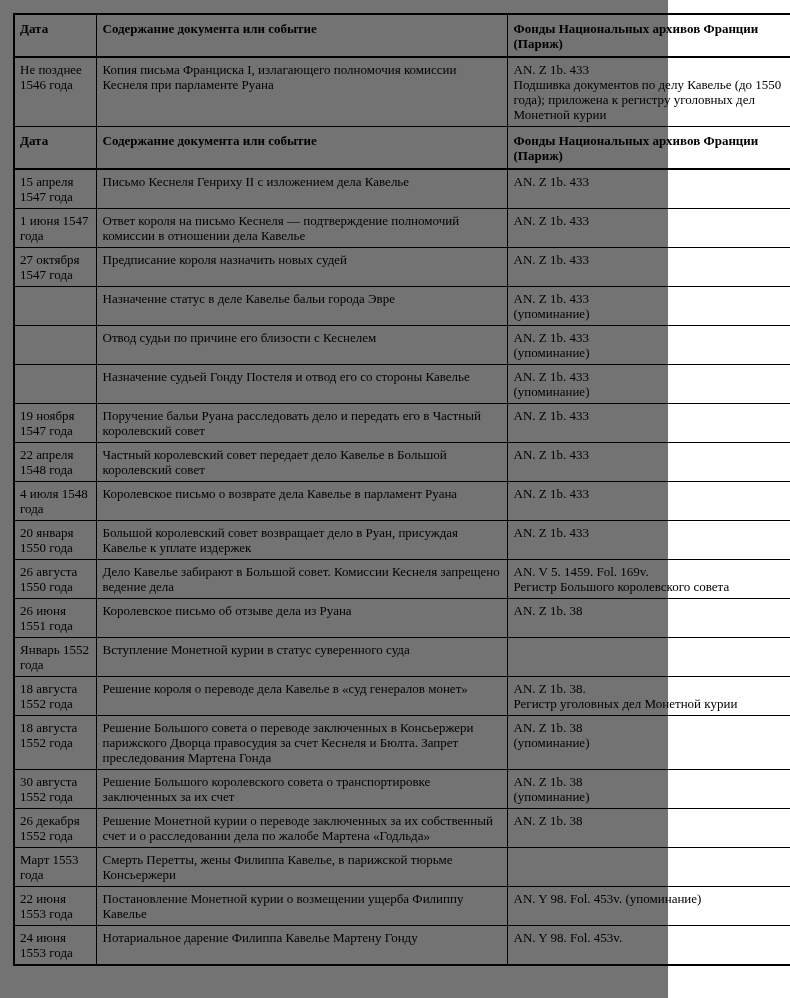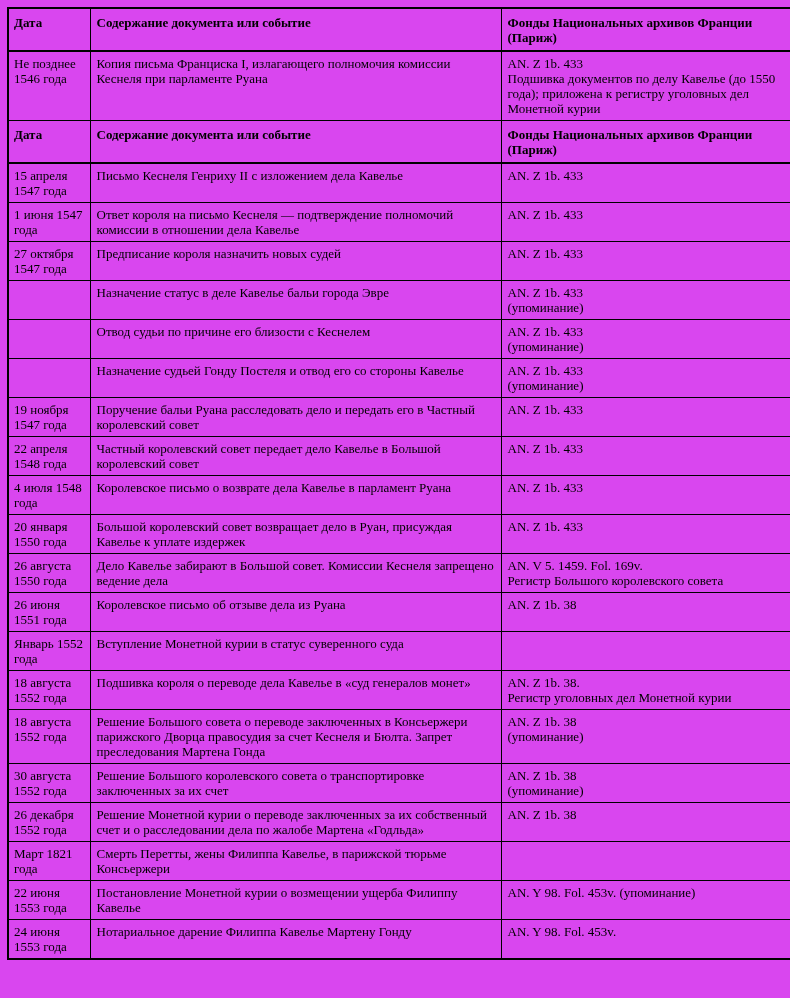--- a/index.html
+++ b/index.html
@@ -3,25 +3,25 @@
 <meta charset="utf-8">
 <style>
   html, body {
     margin: 0;
     padding: 0;
     background: #ffffff;
     color: #000000;
     font-family: "Liberation Serif", "DejaVu Serif", serif;
   }
   .page {
-    width: 790px;
+    width: 668px;
     height: 998px;
     box-sizing: border-box;
-    background: #d946ef;
-    padding: 7px;
+    background: #737373;
+    padding: 13px;
   }
   table.archive-table {
     border-collapse: collapse;
     table-layout: fixed;
     width: 788px;
     border: 2px solid #000000;
   }
   col.c1 { width: 82px; }
   col.c2 { width: 411px; }
   col.c3 { width: 295px; }
@@ -162,21 +162,21 @@
             <span class="fonds-line">AN. Z 1b. 38</span>
           </td>
         </tr>
         <tr>
           <td class="col1">Январь 1552 года</td>
           <td class="col2">Вступление Монетной курии в статус суверенного суда</td>
           <td class="col3"></td>
         </tr>
         <tr>
           <td class="col1">18 августа 1552 года</td>
-          <td class="col2">Подшивка короля о переводе дела Кавелье в «суд генералов монет»</td>
+          <td class="col2">Решение короля о переводе дела Кавелье в «суд генералов монет»</td>
           <td class="col3">
             <span class="fonds-line">AN. Z 1b. 38.</span>
             <span class="fonds-line">Регистр уголовных дел Монетной курии</span>
           </td>
         </tr>
         <tr>
           <td class="col1">18 августа 1552 года</td>
           <td class="col2">Решение Большого совета о переводе заключенных в Консьержери парижского Дворца правосудия за счет Кеснеля и Бюлта. Запрет преследования Мартена Гонда</td>
           <td class="col3">
             <span class="fonds-line">AN. Z 1b. 38</span>
@@ -192,21 +192,21 @@
           </td>
         </tr>
         <tr>
           <td class="col1">26 декабря 1552 года</td>
           <td class="col2">Решение Монетной курии о переводе заключенных за их собственный счет и о расследовании дела по жалобе Мартена «Годльда»</td>
           <td class="col3">
             <span class="fonds-line">AN. Z 1b. 38</span>
           </td>
         </tr>
         <tr>
-          <td class="col1">Март 1821 года</td>
+          <td class="col1">Март 1553 года</td>
           <td class="col2">Смерть Перетты, жены Филиппа Кавелье, в парижской тюрьме Консьержери</td>
           <td class="col3"></td>
         </tr>
         <tr>
           <td class="col1">22 июня 1553 года</td>
           <td class="col2">Постановление Монетной курии о возмещении ущерба Филиппу Кавелье</td>
           <td class="col3">
             <span class="fonds-line">AN. Y 98. Fol. 453v. (упоминание)</span>
           </td>
         </tr>

